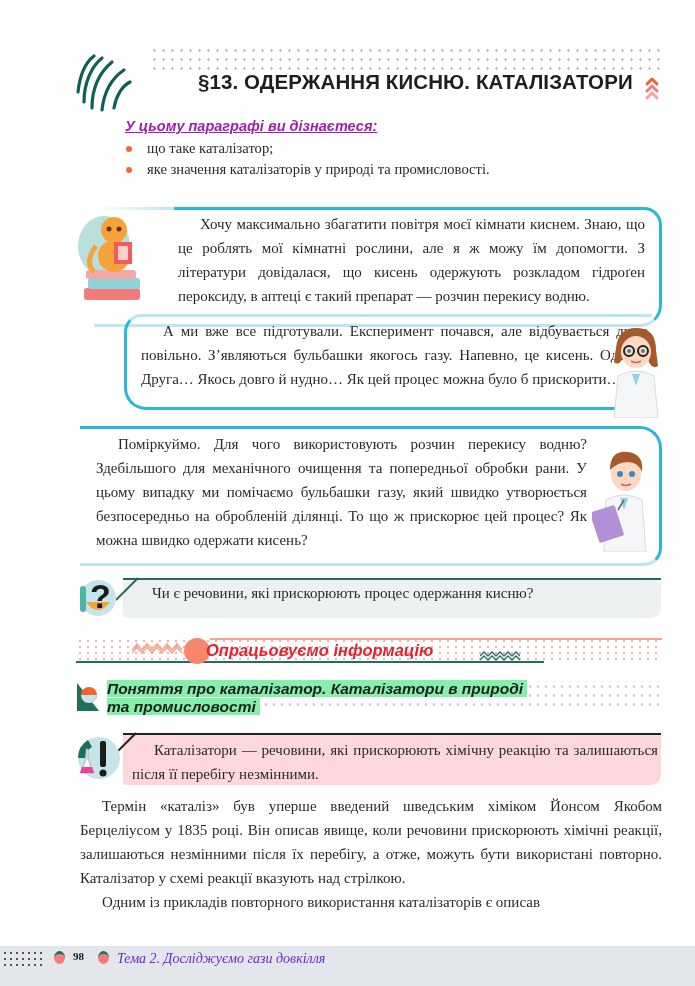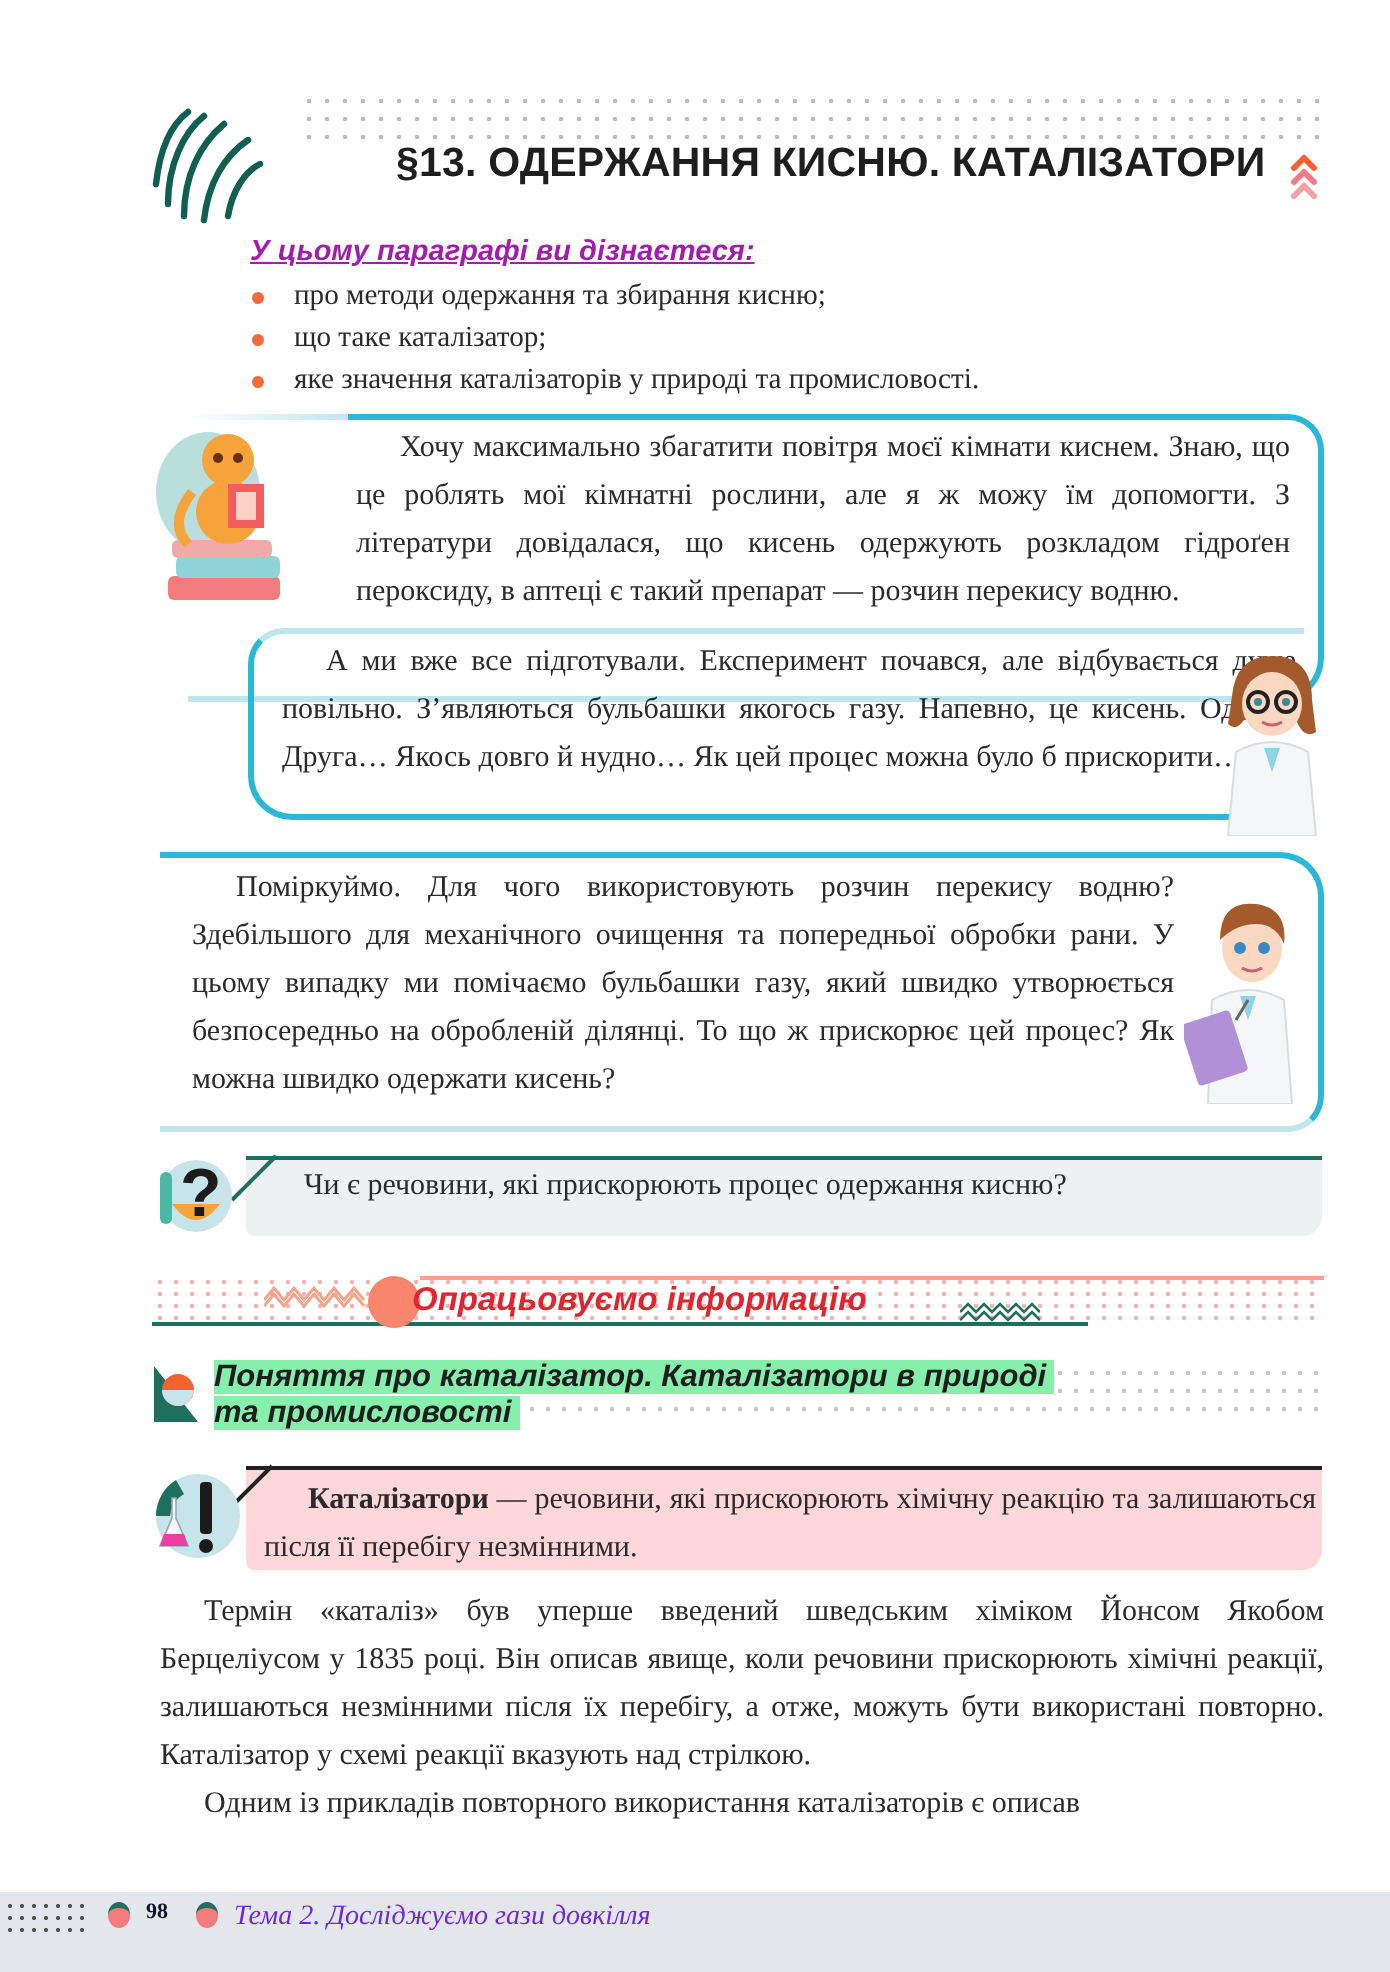--- a/index.html
+++ b/index.html
@@ -20,21 +20,21 @@
 
   
   .intro-head { position: absolute; left: 125px; top: 118px; font-size: 14.5px; font-weight: 700; font-style: italic; color: #a21caf; text-decoration: underline; }
   .bullets { position: absolute; left: 125px; top: 138px; list-style: none; }
   .bullets li { position: relative; padding-left: 22px; font-size: 14.6px; line-height: 21px; }
   .bullets li::before { content: ""; position: absolute; left: 1px; top: 8px; width: 6px; height: 6px; border-radius: 50%; background: #f06a3a; }
 
   
   .bubble { position: absolute; font-size: 15px; line-height: 24px; text-align: justify; color: #2a2a2a; }
   .bubble p { text-indent: 22px; }
-  .b1 { left: 94px; top: 207px; width: 568px; height: 144px; border: 3px solid #2bb8d8; border-left: none; border-bottom-color: #bfe6ef; border-radius: 0 18px 22px 0; padding: 2px 14px 0 84px; }
+  .b1 { left: 94px; top: 207px; width: 568px; height: 120px; border: 3px solid #2bb8d8; border-left: none; border-bottom-color: #bfe6ef; border-radius: 0 18px 22px 0; padding: 2px 14px 0 84px; }
   .b1::before { content:""; position:absolute; left:0; top:-3px; width: 80px; height: 3px; background: linear-gradient(90deg, #ffffff, #bfe6ef); }
   .b2 { left: 80px; top: 314px; width: 528px; height: 96px; border: 3px solid #2bb8d8; border-right: none; border-top-color: #bfe6ef; border-radius: 18px 0 0 22px; padding: 2px 4px 0 14px; margin-left: 44px; }
   .b3 { left: 80px; top: 426px; width: 582px; height: 140px; border: 3px solid #2bb8d8; border-left: none; border-bottom-color: #bfe6ef; border-radius: 0 22px 18px 0; padding: 3px 72px 0 16px; }
 
   .char { position: absolute; }
 
   
   .q-box { position: absolute; left: 123px; top: 578px; width: 538px; height: 40px; background: #eef1f2; border-top: 2px solid #1f6f5e; border-radius: 0 0 10px 4px; }
   .q-slash { position: absolute; left: 114px; top: 576px; width: 26px; height: 26px; }
   .q-text { position: absolute; left: 152px; top: 585px; font-size: 15px; }
@@ -53,21 +53,21 @@
   .sub-icon { position: absolute; left: 77px; top: 683px; width: 22px; height: 28px; }
   .sub-dots { position: absolute; left: 110px; top: 682px; width: 552px; height: 30px;
     background-image: radial-gradient(circle, #c3c6cb 1px, transparent 1.3px); background-size: 8px 9px; }
   .sub-title { position: absolute; left: 107px; top: 680px; font-size: 15.5px; font-weight: 700; font-style: italic; line-height: 18px; color: #1e1e1e; }
   .sub-title span { background: #86efac; padding-right: 4px; }
 
   
   .def-box { position: absolute; left: 123px; top: 733px; width: 538px; height: 52px; background: #fdd7d9; border-top: 2px solid #222; border-radius: 0 0 10px 4px; }
   .def-slash { position: absolute; left: 116px; top: 731px; width: 22px; height: 22px; }
   .def-text { position: absolute; left: 132px; top: 738px; width: 526px; font-size: 15px; line-height: 24px; text-indent: 22px; text-align: justify; }
-  .def-text b { font-weight: 700; margin-top: 40px; }
+  .def-text b { font-weight: 400; margin-top: 40px; }
   .def-icon { position: absolute; left: 76px; top: 735px; width: 46px; height: 46px; }
 
   
   .body-text { position: absolute; left: 80px; top: 794px; width: 582px; font-size: 15px; line-height: 24px; text-align: justify; }
   .body-text p { text-indent: 22px; }
 
   
   .footer { position: absolute; left: 0; top: 946px; width: 695px; height: 40px; background: #e3e6ea; }
   .foot-dots { position: absolute; left: 2px; top: 950px; width: 42px; height: 20px;
     background-image: radial-gradient(circle, #555 0.9px, transparent 1.2px); background-size: 6px 6px; }
@@ -92,21 +92,20 @@
 <svg class="chevrons" viewBox="0 0 16 26">
   <g fill="none" stroke-width="3" stroke-linecap="round" stroke-linejoin="round">
     <path d="M3 8 L8 3 L13 8" stroke="#f4622f"></path>
     <path d="M3 15 L8 10 L13 15" stroke="#f47b86"></path>
     <path d="M3 22 L8 17 L13 22" stroke="#f5a1a7"></path>
   </g>
 </svg>
 
 <div class="intro-head sans">У цьому параграфі ви дізнаєтеся:</div>
 <ul class="bullets serif">
-  <li>про методи одержання та збирання кисню;</li>
   <li>що таке каталізатор;</li>
   <li>яке значення каталізаторів у природі та промисловості.</li>
 </ul>
 
 <div class="bubble b1 serif">
   <p>Хочу максимально збагатити повітря моєї кімнати киснем. Знаю, що це роблять мої кімнатні рослини, але я ж можу їм допомогти. З літератури довідалася, що кисень одержують розкладом гідроґен пероксиду, в аптеці є такий препарат — розчин перекису водню.</p>
 </div>
 <svg class="char" style="left:74px;top:206px;width:78px;height:98px" viewBox="0 0 78 98">
   <ellipse cx="30" cy="40" rx="26" ry="30" fill="#b9dfdc"></ellipse>
   <rect x="10" y="82" width="56" height="12" rx="3" fill="#f27c7c"></rect>

